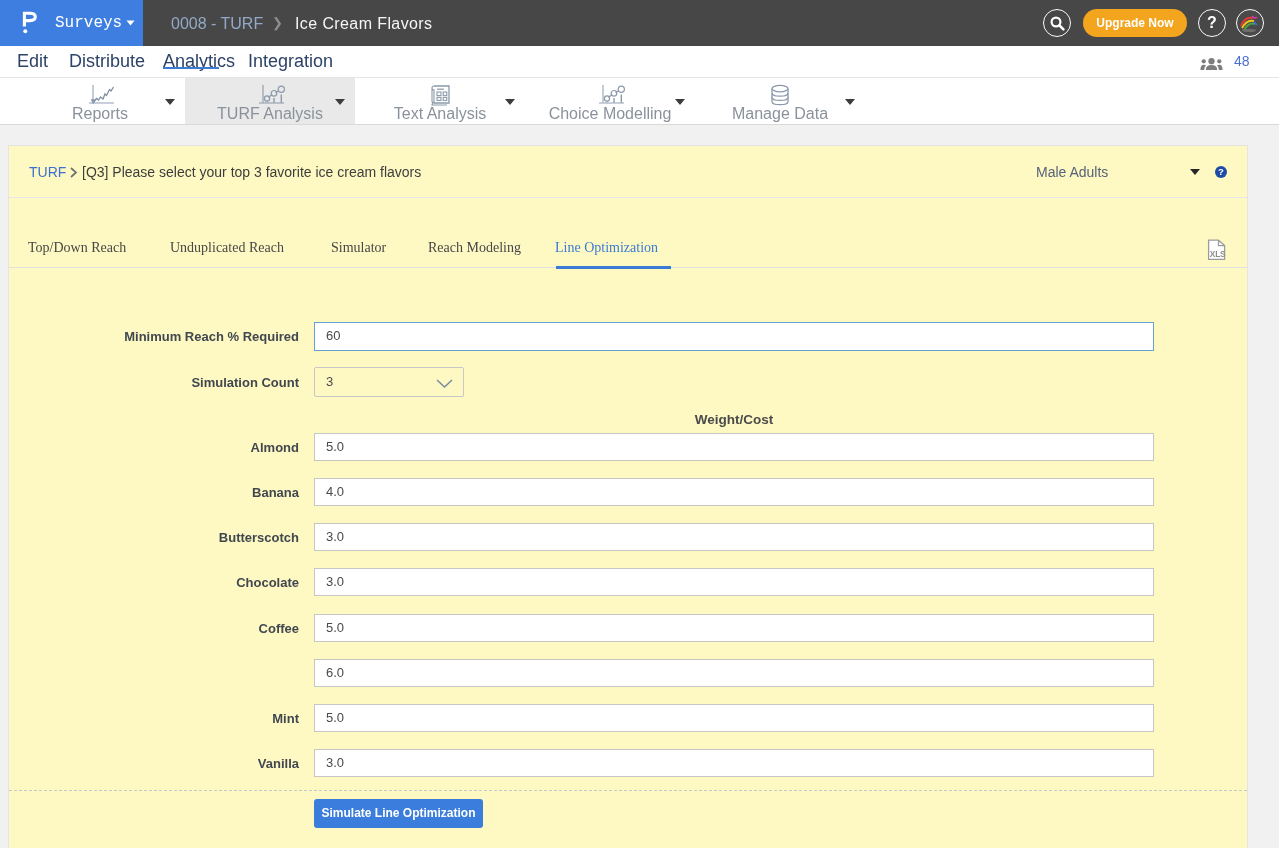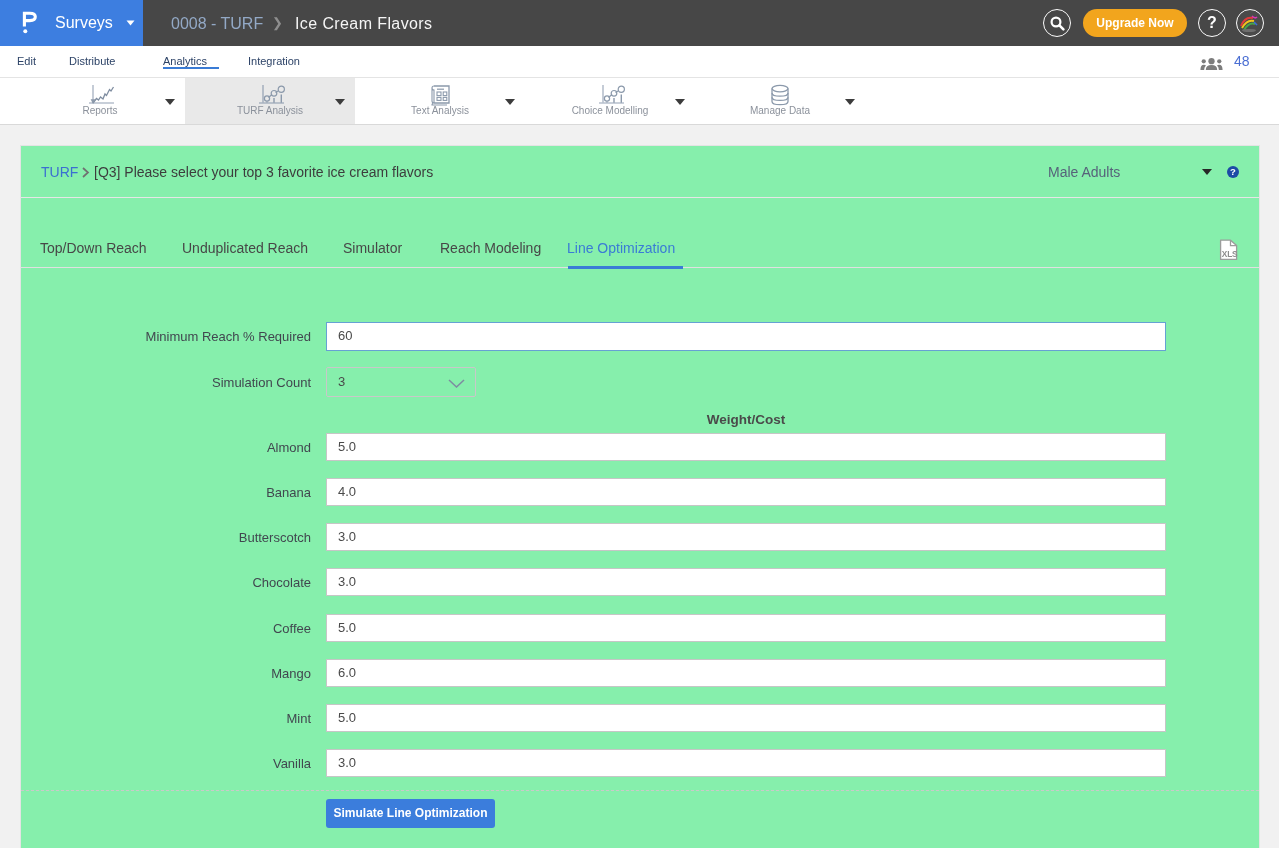--- a/index.html
+++ b/index.html
@@ -2,59 +2,59 @@
 <html><head>
 <meta charset="utf-8">
 <style>
   * { margin:0; padding:0; box-sizing:border-box; }
   html,body { width:1279px; height:848px; overflow:hidden; }
   body { font-family:"Liberation Sans", sans-serif; background:#f1f1f1; position:relative; }
   .abs { position:absolute; }
 
   
   #topbar { position:absolute; top:0; left:0; width:1279px; height:46px; background:#474747; }
-  #bluebox { position:absolute; top:0; left:0; width:143px; height:46px; background:#3d7ee0; }
+  #bluebox { position:absolute; top:0; left:0; width:143px; height:46px; background:#3d7ee0;font-family:Liberation Mono, monospace; }
   #surveys { position:absolute; left:55px; top:0; height:46px; line-height:46px; color:#fff; font-size:16px; }
   #crumb1 { position:absolute; left:171px; top:0; height:46px; line-height:47px; color:#93a9c6; font-size:16px; }
   #crumbsep { position:absolute; left:272px; top:0; height:46px; line-height:46px; color:#8e8e8e; font-size:13px; }
   #crumb2 { position:absolute; left:295px; top:0; height:46px; line-height:47px; color:#f5f5f5; font-size:16px; letter-spacing:0.4px; }
   .topcircle { position:absolute; top:9px; width:28px; height:28px; border:1.5px solid #fbfbfb; border-radius:50%; }
   #upgrade { position:absolute; left:1083px; top:9px; width:104px; height:28px; background:#f2a51d; border-radius:14px; color:#fff; font-size:12px; font-weight:bold; text-align:center; line-height:28px; }
   #qmark { left:1198px; color:#fff; font-weight:bold; font-size:16px; text-align:center; line-height:26px; }
 
   
   #nav { position:absolute; top:46px; left:0; width:1279px; height:32px; background:#fff; border-bottom:1px solid #e4e4e4; }
-  .navitem { position:absolute; top:0; height:31px; line-height:30px; font-size:11px; color:#2d4367; }
+  .navitem { position:absolute; top:0; height:31px; line-height:30px; font-size:18px; color:#2d4367; }
   #analytics-underline { position:absolute; left:163px; top:21px; width:56px; height:2px; background:#3a7bd5; }
   #num48 { position:absolute; left:1234px; top:0; height:31px; line-height:31px; font-size:14px; color:#4b6fd3; }
 
   
   #toolbar { position:absolute; top:78px; left:0; width:1279px; height:47px; background:#fff; border-bottom:1px solid #d9d9d9; }
   .tab { position:absolute; top:0; width:170px; height:46px; }
   .tab.sel { background:#e9e9e9; }
-  .tablabel { position:absolute; top:27px; width:170px; text-align:center; font-size:10px; color:#8b919b; }
+  .tablabel { position:absolute; top:27px; width:170px; text-align:center; font-size:16px; color:#8b919b; }
   .tabicon { position:absolute; top:6px; left:0; width:170px; text-align:center; }
   .caret { position:absolute; right:10px; top:21px; width:0; height:0; border-left:5px solid transparent; border-right:5px solid transparent; border-top:6px solid #3c3c3c; }
 
   
-  #card { position:absolute; left:20px; top:145px; width:1240px; height:703px; background:#86efac; border:1px solid #e4e4e4; border-bottom:none; }
+  #card { position:absolute; left:8px; top:145px; width:1240px; height:703px; background:#fef9c3; border:1px solid #e4e4e4; border-bottom:none; }
   #bc-row { position:absolute; left:0; top:0; width:1238px; height:52px; border-bottom:1px solid #e6e6e6; }
   #bc-turf { position:absolute; left:20px; top:0; height:52px; line-height:52px; font-size:14px; color:#3b6fd1; }
   #bc-q { position:absolute; left:73px; top:0; height:52px; line-height:52px; font-size:14px; color:#3d3d3d; }
   #male { position:absolute; left:1027px; top:0; height:52px; line-height:52px; font-size:14px; color:#56627a; }
   #male-caret { position:absolute; left:1181px; top:23px; width:0; height:0; border-left:5px solid transparent; border-right:5px solid transparent; border-top:6px solid #272727; }
   #help { position:absolute; left:1206px; top:19.5px; width:12px; height:12px; border-radius:50%; background:#1d4ba6; color:#fff; font-size:9.5px; font-weight:bold; text-align:center; line-height:12px; }
 
   #tabs-row { position:absolute; left:0; top:52px; width:1238px; height:70px; border-bottom:1px solid #e0e0e0; }
-  .ctab { position:absolute; top:32px; height:38px; line-height:36px; font-size:14px; color:#474747; }
+  .ctab { position:absolute; top:32px; height:38px; line-height:36px; font-size:14px; color:#474747;font-family:Liberation Serif, serif; }
   #ctab-active { color:#3a7bd5; }
   #active-underline { position:absolute; left:547px; top:68px; width:115px; height:3px; background:#3a7bd5; }
 
   
-  .flabel { position:absolute; width:290px; text-align:right; font-size:13px; font-weight:normal; color:#41474f; }
+  .flabel { position:absolute; width:290px; text-align:right; font-size:13px; font-weight:bold; color:#41474f; }
   .finput { position:absolute; left:305px; width:840px; height:28px; border:1px solid #c6c6c6; background:#fff; font-size:13px; color:#4a4a4a; line-height:26px; padding-left:11px; }
   #reach-input { border-color:#66a1d4; height:29px; }
   #sim-select { position:absolute; left:305px; top:221px; width:150px; height:30px; border:1px solid #c8c8c8; border-radius:2px; font-size:13px; color:#4a4a4a; line-height:28px; padding-left:11px; }
   #wc-head { position:absolute; left:305px; top:266px; width:840px; text-align:center; font-size:13.5px; font-weight:bold; color:#4a4a4a; }
   #dash { position:absolute; left:0px; top:644px; width:1238px; border-top:1px dashed #c9c9c9; }
   #simbtn { position:absolute; left:305px; top:653px; width:169px; height:29px; background:#3b7ddc; border-radius:3px; color:#fff; font-size:12px; font-weight:bold; text-align:center; line-height:29px; }
 </style>
 </head>
 <body>
 
@@ -213,21 +213,20 @@
   <div class="flabel" style="left:0px; top:294px;padding-left:44px;">Almond</div>
   <div class="finput" style="top:287px;">5.0</div>
   <div class="flabel" style="left:0px; top:339px;">Banana</div>
   <div class="finput" style="top:332px;">4.0</div>
   <div class="flabel" style="left:0px; top:384px;">Butterscotch</div>
   <div class="finput" style="top:377px;">3.0</div>
   <div class="flabel" style="left:0px; top:429px;">Chocolate</div>
   <div class="finput" style="top:422px;">3.0</div>
   <div class="flabel" style="left:0px; top:475px;">Coffee</div>
   <div class="finput" style="top:468px;">5.0</div>
-  <div class="flabel" style="left:0px; top:520px;">Mango</div>
   <div class="finput" style="top:513px;">6.0</div>
   <div class="flabel" style="left:0px; top:565px;">Mint</div>
   <div class="finput" style="top:558px;">5.0</div>
   <div class="flabel" style="left:0px; top:610px;">Vanilla</div>
   <div class="finput" style="top:603px;">3.0</div>
 
   <div id="dash"></div>
   <div id="simbtn">Simulate Line Optimization</div>
 </div>
 

